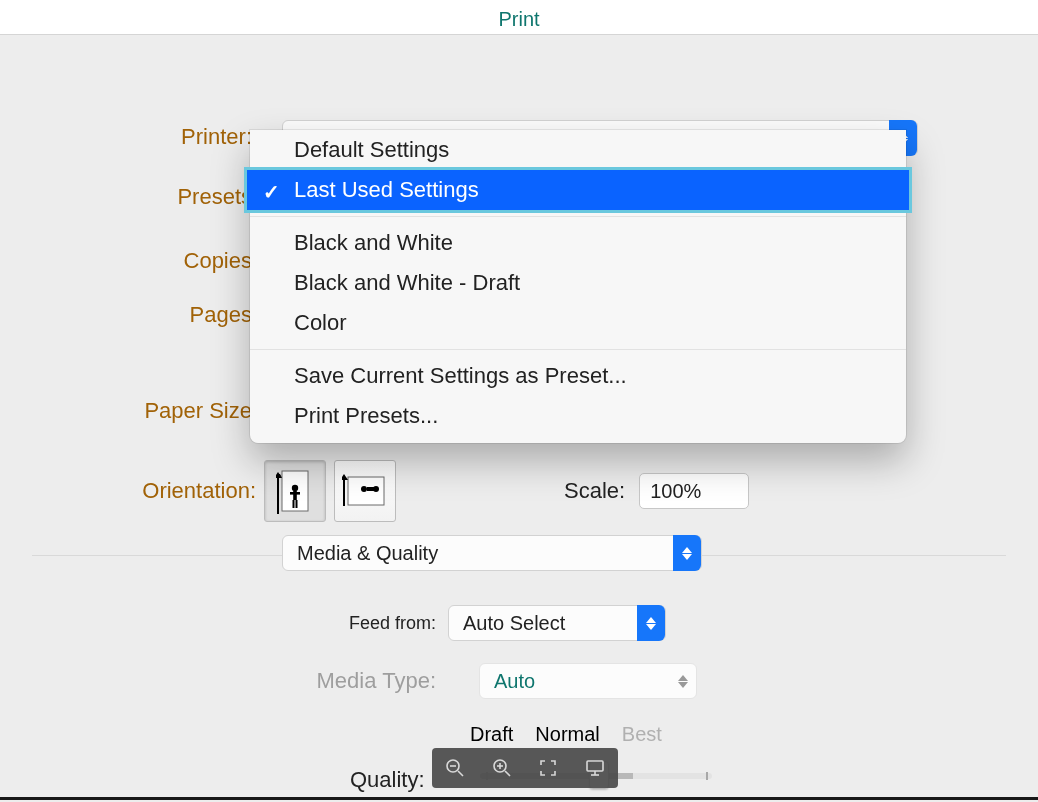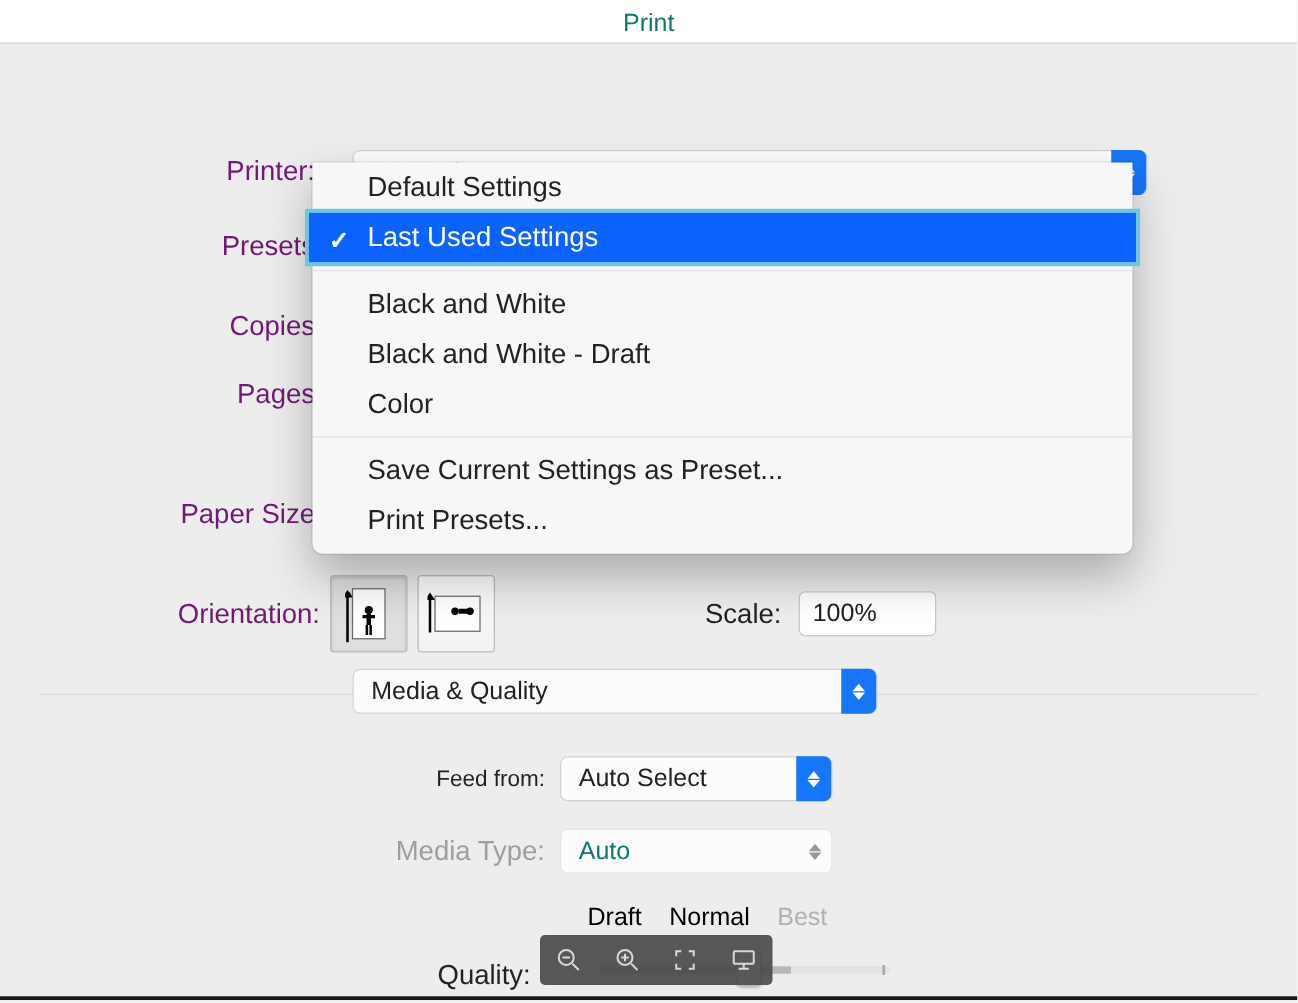--- a/index.html
+++ b/index.html
@@ -1,20 +1,20 @@
 <!DOCTYPE html>
 <html><head>
   <meta charset="utf-8">
   <style>
     * { margin: 0; padding: 0; box-sizing: border-box; }
     body { font-family: -apple-system, "Helvetica Neue", Helvetica, Arial, sans-serif; font-size: 18px; background: #fff; width: 1038px; height: 802px; position: relative; overflow: hidden; }
 
     .dialog { background: #ededed; border-top: 1px solid #d5d5d5; width: 100%; height: calc(100% - 34px); position: absolute; top: 34px; }
     .title { position: absolute; top: 8px; left: 50%; transform: translateX(-50%); color: #0f766e; font-size: 20px; }
-    .label { width: 260px; text-align: right; color: #701a75; font-size: 22px; padding-right: 8px; }
+    .label { width: 260px; text-align: right; color: #a16207; font-size: 22px; padding-right: 8px; }
 
     .select-box { display: flex; align-items: center; background: #fcfcfc; border: 1px solid #d2d2d2; border-radius: 6px; height: 36px; position: relative; }
     .select-text { flex: 1; padding: 0 14px; color: #222; font-size: 20px; white-space: nowrap; overflow: hidden; }
     .select-stepper { width: 28px; height: 36px; background: #1676fa; border-radius: 0 6px 6px 0; display: flex; flex-direction: column; align-items: center; justify-content: center; gap: 1px; }
     .select-stepper-grey { width: 26px; height: 34px; display: flex; flex-direction: column; align-items: center; justify-content: center; gap: 1px; }
     .tri-up { width: 0; height: 0; border-left: 5px solid transparent; border-right: 5px solid transparent; border-bottom: 6px solid #fff; }
     .tri-down { width: 0; height: 0; border-left: 5px solid transparent; border-right: 5px solid transparent; border-top: 6px solid #fff; }
     .tri-up-g { border-bottom-color: #999; }
     .tri-down-g { border-top-color: #999; }
 
@@ -37,21 +37,21 @@
     .scale-label { margin-left: 160px; font-size: 22px; color: #222; }
     .scale-input { width: 110px; height: 36px; background: #fff; border: 1px solid #c7c7c7; border-radius: 5px; margin-left: 14px; padding: 0 10px; font-size: 20px; color: #222; display: flex; align-items: center; }
 
     .divider-line { position: absolute; top: 520px; left: 32px; right: 32px; border-top: 1px solid #d9d9d9; }
     .section-select { position: absolute; top: 500px; left: 282px; width: 420px; }
 
     .feed-row { position: absolute; top: 570px; left: 0; display: flex; align-items: center; }
     .feed-label { width: 448px; text-align: right; padding-right: 12px; font-size: 18px; color: #222; }
     .feed-select { width: 218px; }
 
-    .media-row { position: absolute; top: 628px; left: 0; display: flex; align-items: center; }
+    .media-row { position: absolute; top: 628px; left: 0; display: flex; align-items: center; gap: 31px; }
     .media-label { width: 448px; text-align: right; padding-right: 12px; font-size: 22px; color: #9e9e9e; }
     .media-select { width: 218px; border-color: #e4e4e4; }
     .media-select .select-text { color: #0f766e; }
 
     .quality-row { position: absolute; top: 688px; left: 0; width: 100%; }
     .quality-ticks { display: flex; gap: 22px; position: absolute; left: 470px; top: 0; font-size: 20px; }
     .quality-ticks span:nth-child(2) { font-weight: 500; }
     .quality-ticks span:nth-child(3) { color: #b0b0b0; text-align: center; }
     .quality-label { position: absolute; left: 350px; top: 44px; font-size: 22px; color: #222; }
     .slider-track { position: absolute; left: 480px; top: 50px; width: 232px; height: 6px; background: linear-gradient(to right, #b8b8b8 66%, #e3e3e3 66%); border-radius: 3px; }

